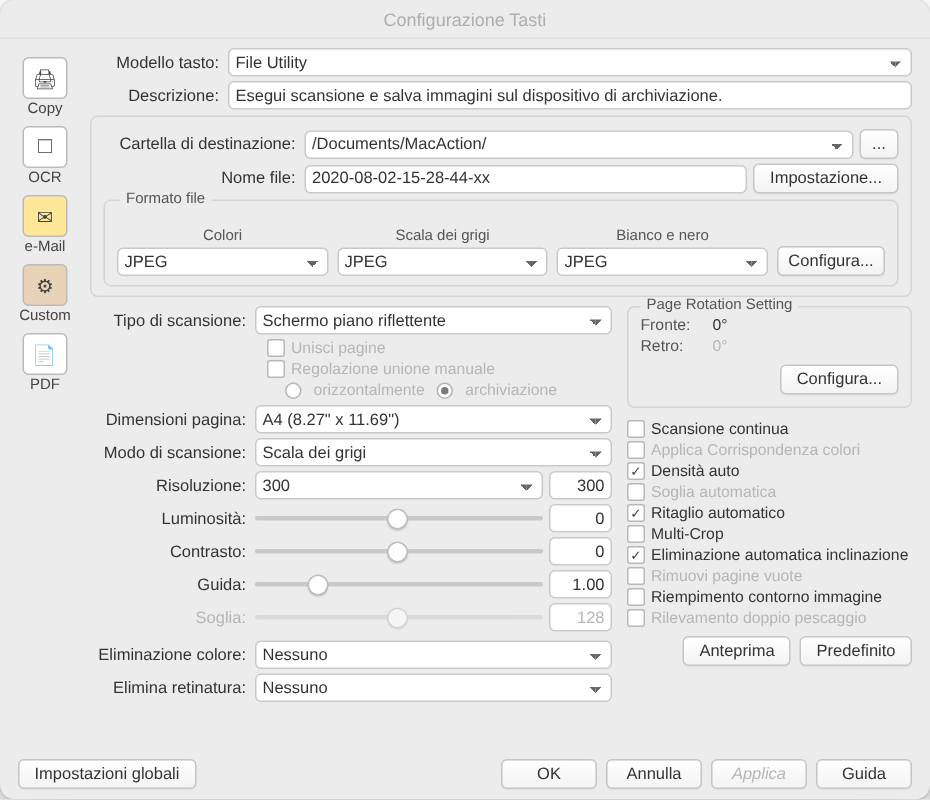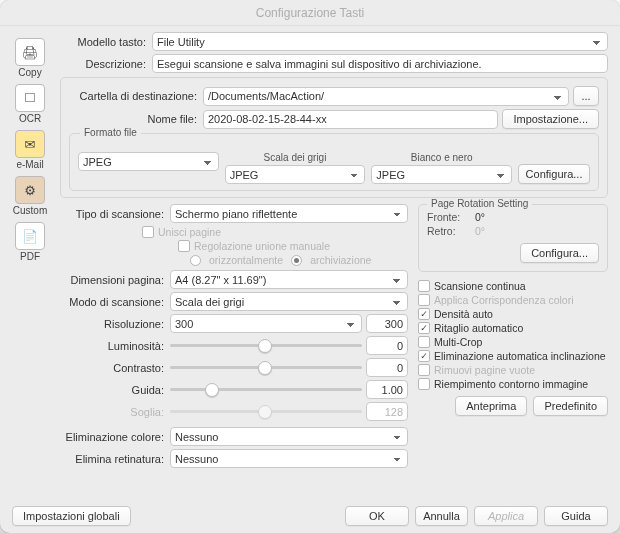--- a/index.html
+++ b/index.html
@@ -94,35 +94,35 @@
           <button class="btn" style="margin-left:4px;width:26px;padding:0">...</button>
         </div>
         <div class="row">
           <div class="lbl" style="width:134px">Nome file:</div>
           <input type="text" style="flex: 1 1 0%;" value="2020-08-02-15-28-44-xx">
           <button class="btn" style="margin-left:4px">Impostazione...</button>
         </div>
         <div class="groupbox" style="margin-top:4px;padding-top:16px">
           <div class="grouptitle">Formato file</div>
           <div class="ff-cols">
-            <div class="ff-col"><select style="width:100%"><option>JPEG</option></select></div>
+            <div class="ff-col"><div class="ff-hdr">Colori</div><select style="width:100%"><option>JPEG</option></select></div>
             <div class="ff-col"><div class="ff-hdr">Scala dei grigi</div><select style="width:100%"><option>JPEG</option></select></div>
             <div class="ff-col"><div class="ff-hdr">Bianco e nero</div><select style="width:100%"><option>JPEG</option></select></div>
             <div style="width:72px;align-self:flex-end"><button class="btn" style="width:100%">Configura...</button></div>
           </div>
         </div>
       </div>
 
       <div class="two">
         <div class="left">
           <div class="row">
             <div class="lbl" style="width:110px">Tipo di scansione:</div>
             <select style="flex:1"><option>Schermo piano riflettente</option></select>
           </div>
-          <div class="check-row dis" style="margin-left:82px">
+          <div class="check-row dis" style="margin-left:118px">
               <span class="cb"></span>
               <span>Unisci pagine</span>
             </div>
           <div class="check-row dis" style="margin-left:118px">
               <span class="cb"></span>
               <span>Regolazione unione manuale</span>
             </div>
           <div class="check-row dis" style="margin-left:130px;gap:8px">
             <span class="radio"></span>
               <span>orizzontalmente</span>
@@ -207,52 +207,60 @@
                 <span>Scansione continua</span>
               </div>
             <div class="check-row dis">
                 <span class="cb"></span>
                 <span>Applica Corrispondenza colori</span>
               </div>
             <div class="check-row">
                 <span class="cb checked"></span>
                 <span>Densità auto</span>
               </div>
+            <div class="check-row dis">
+                <span class="cb"></span>
+                <span>Soglia automatica</span>
+              </div>
             <div class="check-row">
                 <span class="cb checked"></span>
                 <span>Ritaglio automatico</span>
               </div>
             <div class="check-row">
                 <span class="cb"></span>
                 <span>Multi-Crop</span>
               </div>
             <div class="check-row">
                 <span class="cb checked"></span>
                 <span>Eliminazione automatica inclinazione</span>
               </div>
             <div class="check-row dis">
                 <span class="cb"></span>
                 <span>Rimuovi pagine vuote</span>
               </div>
             <div class="check-row">
                 <span class="cb"></span>
                 <span>Riempimento contorno immagine</span>
+              </div>
+            <div class="check-row dis">
+                <span class="cb"></span>
+                <span>Rilevamento doppio pescaggio</span>
               </div>
           </div>
 
           <div style="text-align:right;margin-top:6px;display:flex;gap:6px;justify-content:flex-end">
             <button class="btn">Anteprima</button>
             <button class="btn">Predefinito</button>
           </div>
         </div>
       </div>
     </div>
   </div>
 
   <div class="footer">
     <button class="btn">Impostazioni globali</button>
     <div class="spacer"></div>
     <button class="btn" style="width:64px">OK</button>
-    <button class="btn" style="width:53px">Annulla</button>
+    <button class="btn" style="width:64px">Annulla</button>
     <button class="btn dis" style="width:64px">Applica</button>
     <button class="btn" style="width:64px">Guida</button>
   </div>
 </div>
 
 </body></html>

